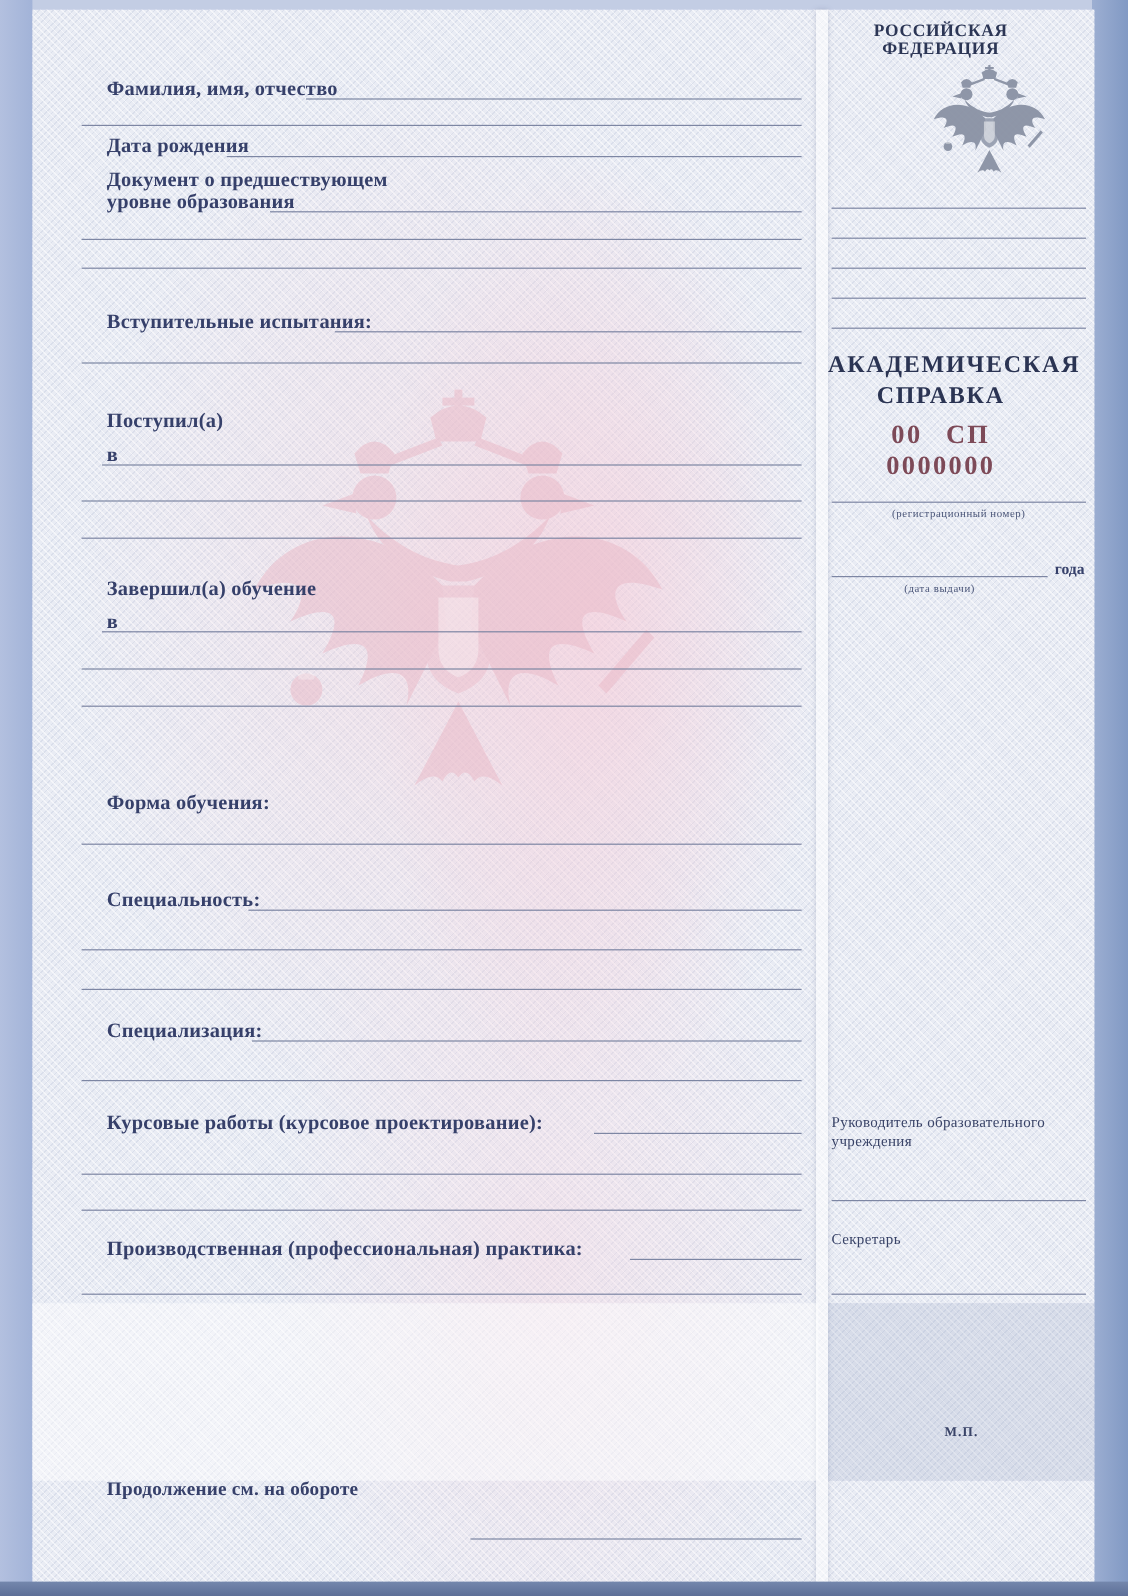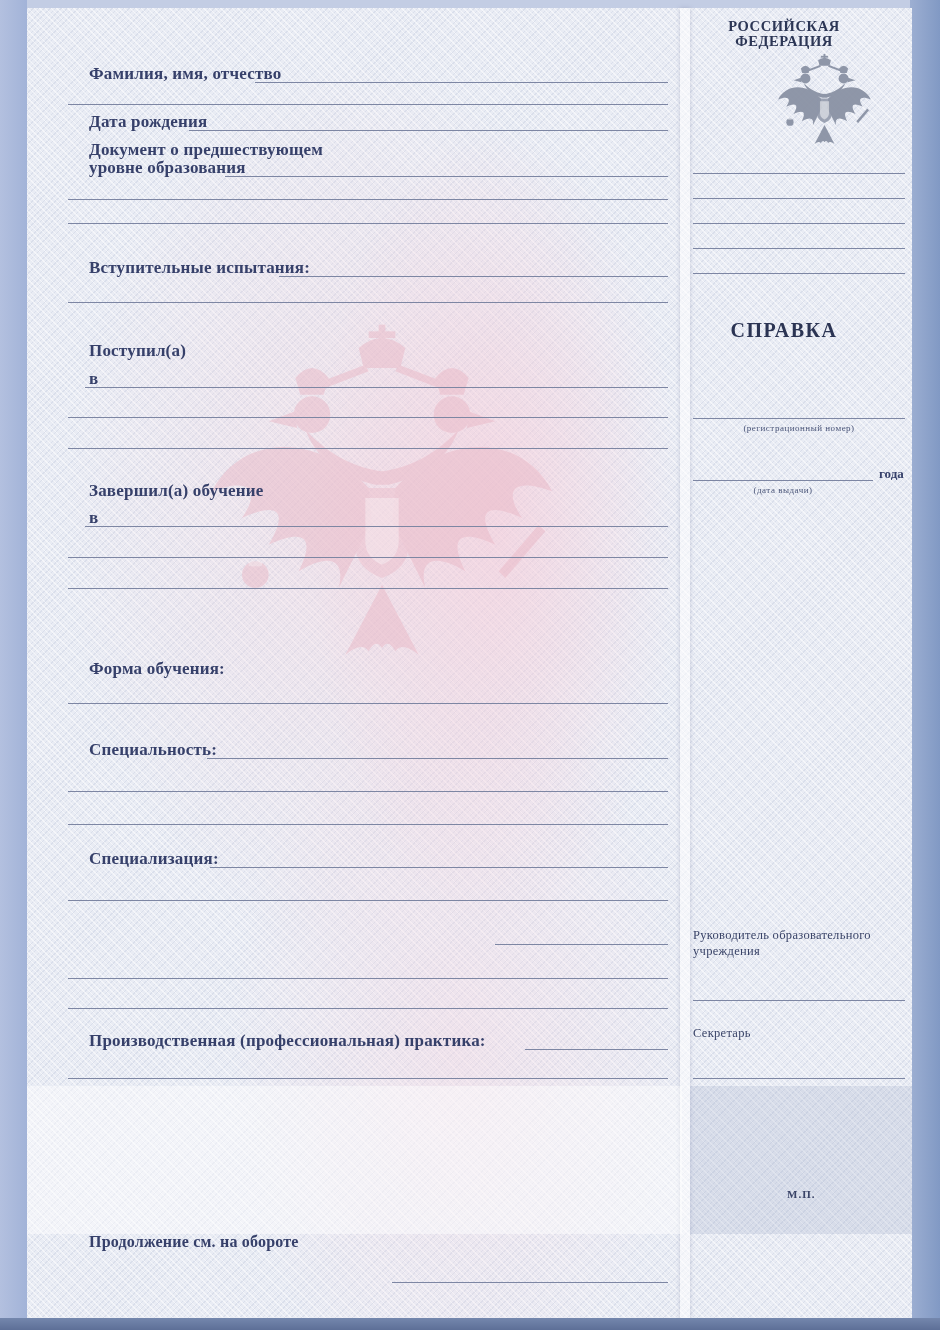--- a/index.html
+++ b/index.html
@@ -142,20 +142,21 @@
 
     <div class="lbl" style="left:41px;top:732px">Специальность:</div>
     <div class="line" style="left:180px;top:750px;width:461px"></div>
     <div class="line" style="left:41px;top:783px;width:600px"></div>
     <div class="line" style="left:41px;top:816px;width:600px"></div>
 
     <div class="lbl" style="left:41px;top:841px">Специализация:</div>
     <div class="line" style="left:183px;top:859px;width:458px"></div>
     <div class="line" style="left:41px;top:892px;width:600px"></div>
 
+    <div class="lbl" style="left:41px;top:918px">Курсовые работы (курсовое проектирование):</div>
     <div class="line" style="left:468px;top:936px;width:173px"></div>
     <div class="line" style="left:41px;top:970px;width:600px"></div>
     <div class="line" style="left:41px;top:1000px;width:600px"></div>
 
     <div class="lbl" style="left:41px;top:1023px">Производственная (профессиональная) практика:</div>
     <div class="line" style="left:498px;top:1041px;width:143px"></div>
     <div class="line" style="left:41px;top:1070px;width:600px"></div>
 
     <div class="lbl" style="left:41px;top:1225px;font-size:16px">Продолжение см. на обороте</div>
     <div class="line" style="left:365px;top:1274px;width:276px"></div>
@@ -166,21 +167,23 @@
     <svg class="emblem">
         <use href="#eagle" width="125" height="100"></use>
       </svg>
 
     <div class="line" style="left:666px;top:165px;width:212px"></div>
     <div class="line" style="left:666px;top:190px;width:212px"></div>
     <div class="line" style="left:666px;top:215px;width:212px"></div>
     <div class="line" style="left:666px;top:240px;width:212px"></div>
     <div class="line" style="left:666px;top:265px;width:212px"></div>
 
+    <div class="hdr title" style="top:285px">АКАДЕМИЧЕСКАЯ</div>
     <div class="hdr title" style="top:311px">СПРАВКА</div>
+    <div class="hdr serial" style="top:341px">00 СП 0000000</div>
 
     <div class="line" style="left:666px;top:410px;width:212px"></div>
     <div class="cap" style="left:666px;top:415px;width:212px">(регистрационный номер)</div>
 
     <div class="line" style="left:666px;top:472px;width:180px"></div>
     <div class="goda" style="left:852px;top:458px">года</div>
     <div class="cap" style="left:666px;top:477px;width:180px">(дата выдачи)</div>
 
     <div class="lbl-sm" style="left:666px;top:920px">Руководитель образовательного</div>
     <div class="lbl-sm" style="left:666px;top:936px">учреждения</div>

